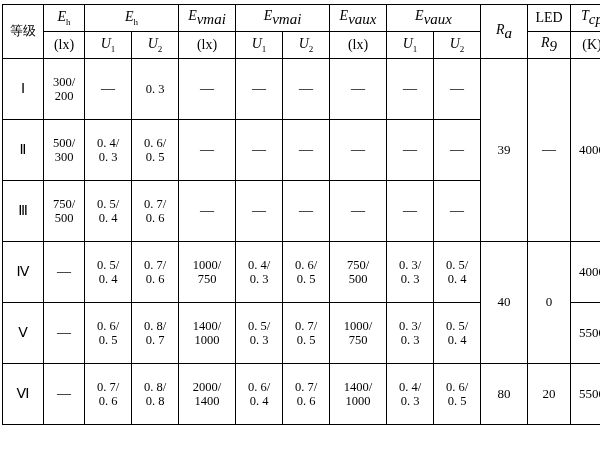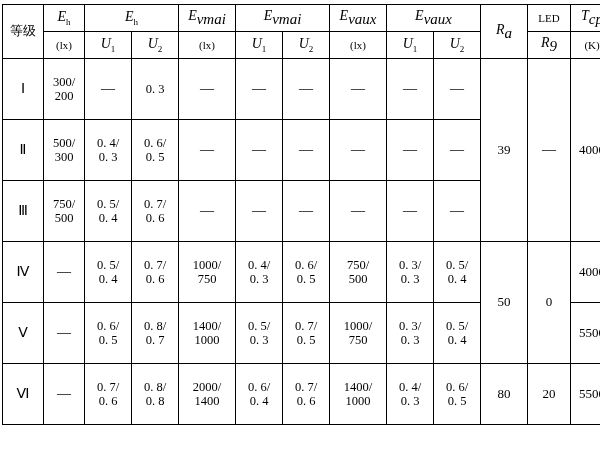--- a/index.html
+++ b/index.html
@@ -68,21 +68,21 @@
   }
   .frac {
     display: block;
     font-size: 12.5px;
     letter-spacing: 0px;
   }
   .dash {
     font-size: 14px;
   }
   .unit {
-    font-size: 11px;
+    font-size: 14px;
   }
 </style>
 </head>
 <body>
 
 <div class="sheet">
   <table class="spec">
     <colgroup>
       <col style="width:41px">
       <col style="width:41px">
@@ -313,21 +313,21 @@
       </td>
       <td>
         <span class="frac">0. 3/</span>
         <span class="frac">0. 3</span>
       </td>
       <td>
         <span class="frac">0. 5/</span>
         <span class="frac">0. 4</span>
       </td>
       <td rowspan="2">
-        <span>50</span>
+        <span>40</span>
       </td>
       <td rowspan="2">
         <span>0</span>
       </td>
       <td>
         <span>4000</span>
       </td>
 
     </tr>
 

